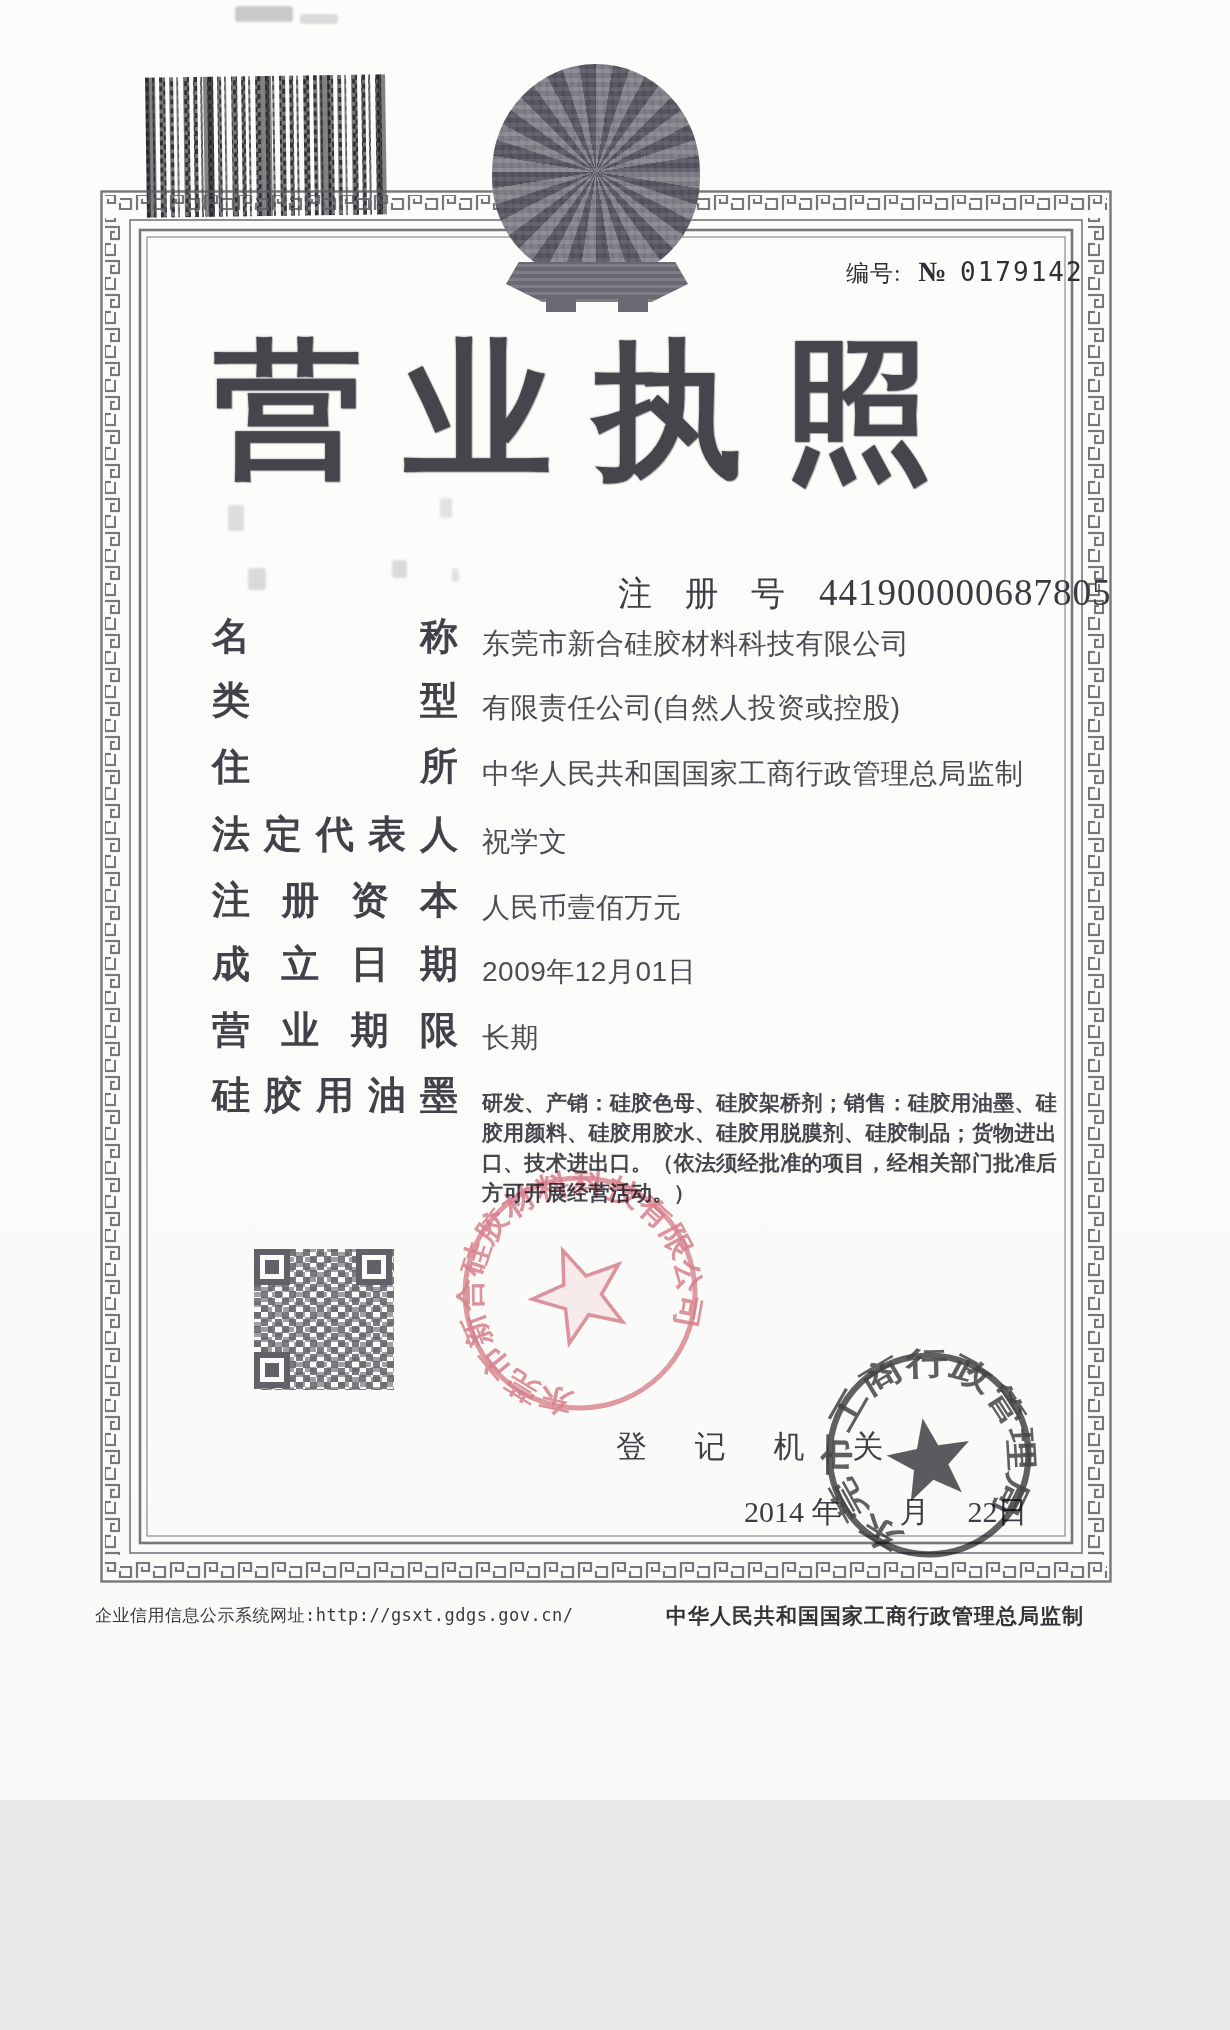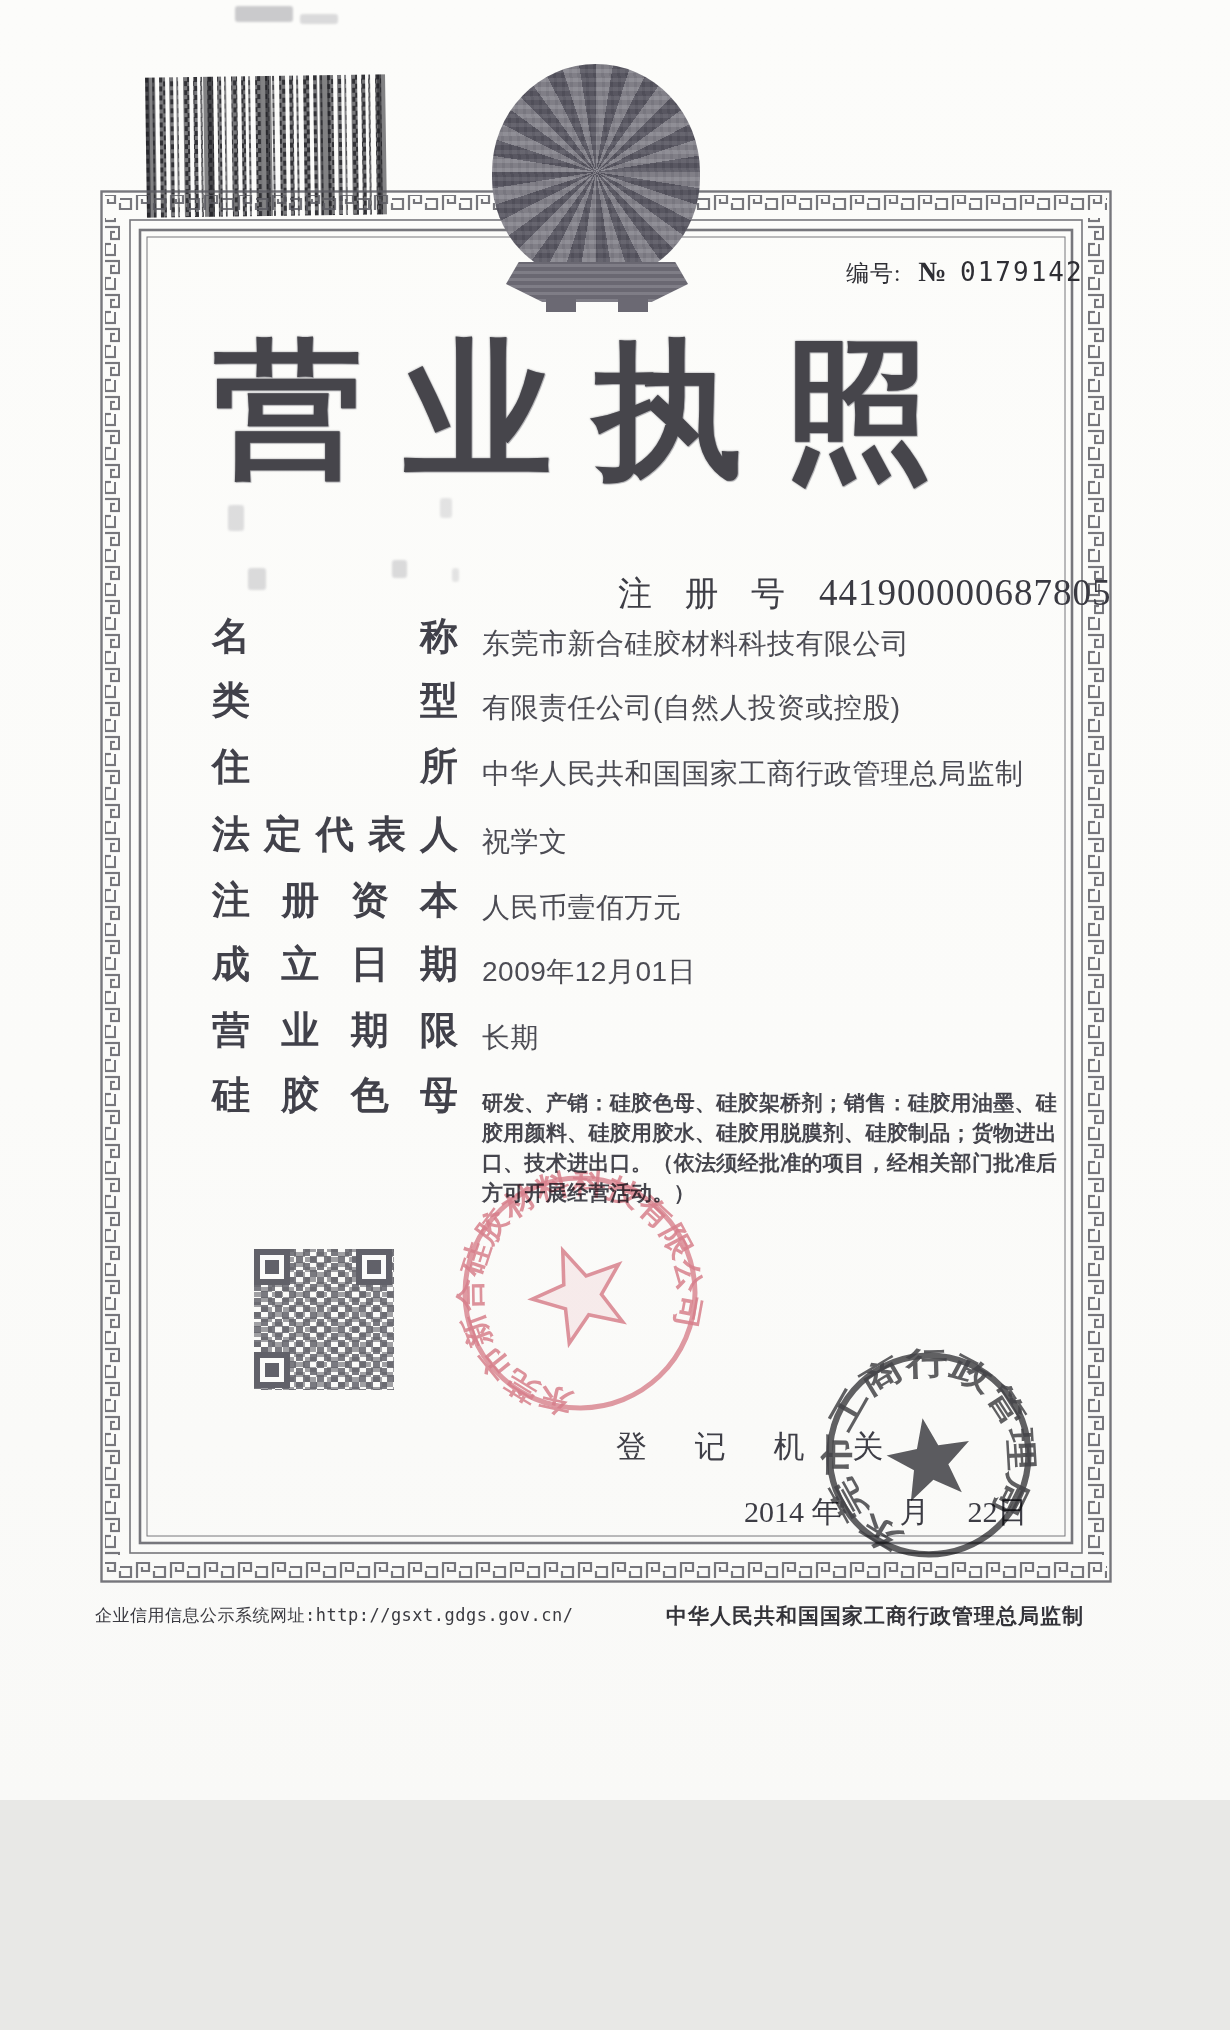--- a/index.html
+++ b/index.html
@@ -188,21 +188,21 @@
   </div>
   <div class="row" style="top:944px">
     <div class="row-label">成立日期</div>
     <div class="row-value">2009年12月01日</div>
   </div>
   <div class="row" style="top:1010px">
     <div class="row-label">营业期限</div>
     <div class="row-value">长期</div>
   </div>
   <div class="row" style="top:1075px">
-    <div class="row-label">硅胶色母</div>
+    <div class="row-label">硅胶用油墨</div>
     <div class="row-value small">研发、产销：硅胶色母、硅胶架桥剂；销售：硅胶用油墨、硅胶用颜料、硅胶用胶水、硅胶用脱膜剂、硅胶制品；货物进出口、技术进出口。（依法须经批准的项目，经相关部门批准后方可开展经营活动。）</div>
   </div>
 
   <div class="qr">
     <div class="finder tl"></div>
     <div class="finder tr"></div>
     <div class="finder bl"></div>
   </div>
 
   <svg class="seal company" width="250" height="250" viewBox="0 0 250 250" xmlns="http://www.w3.org/2000/svg" xmlns:xlink="http://www.w3.org/1999/xlink">

